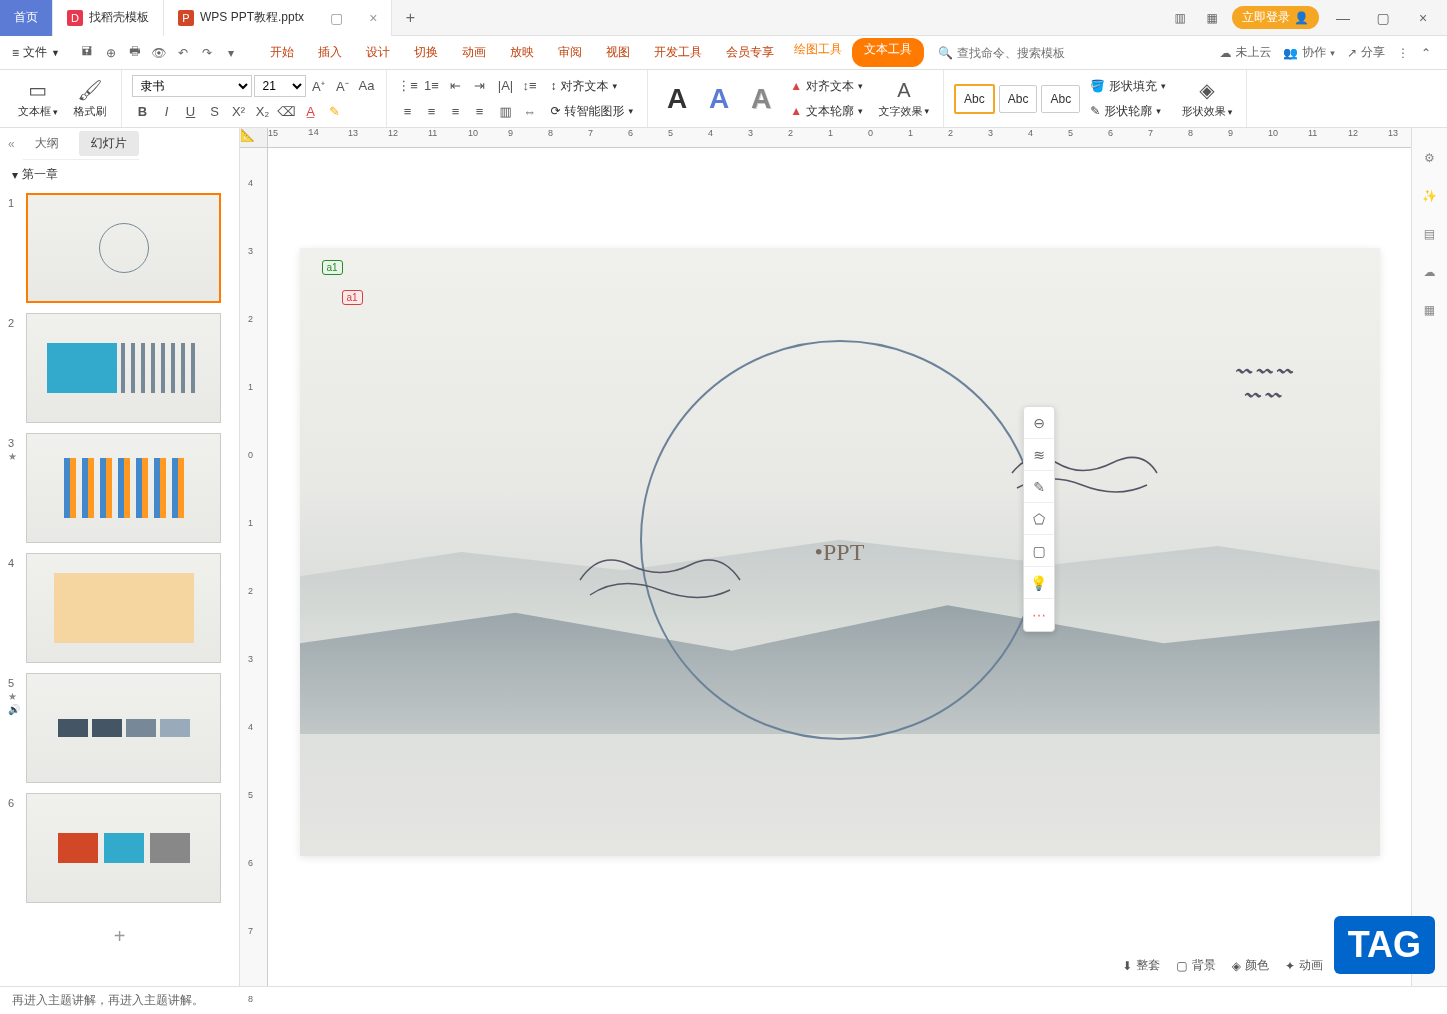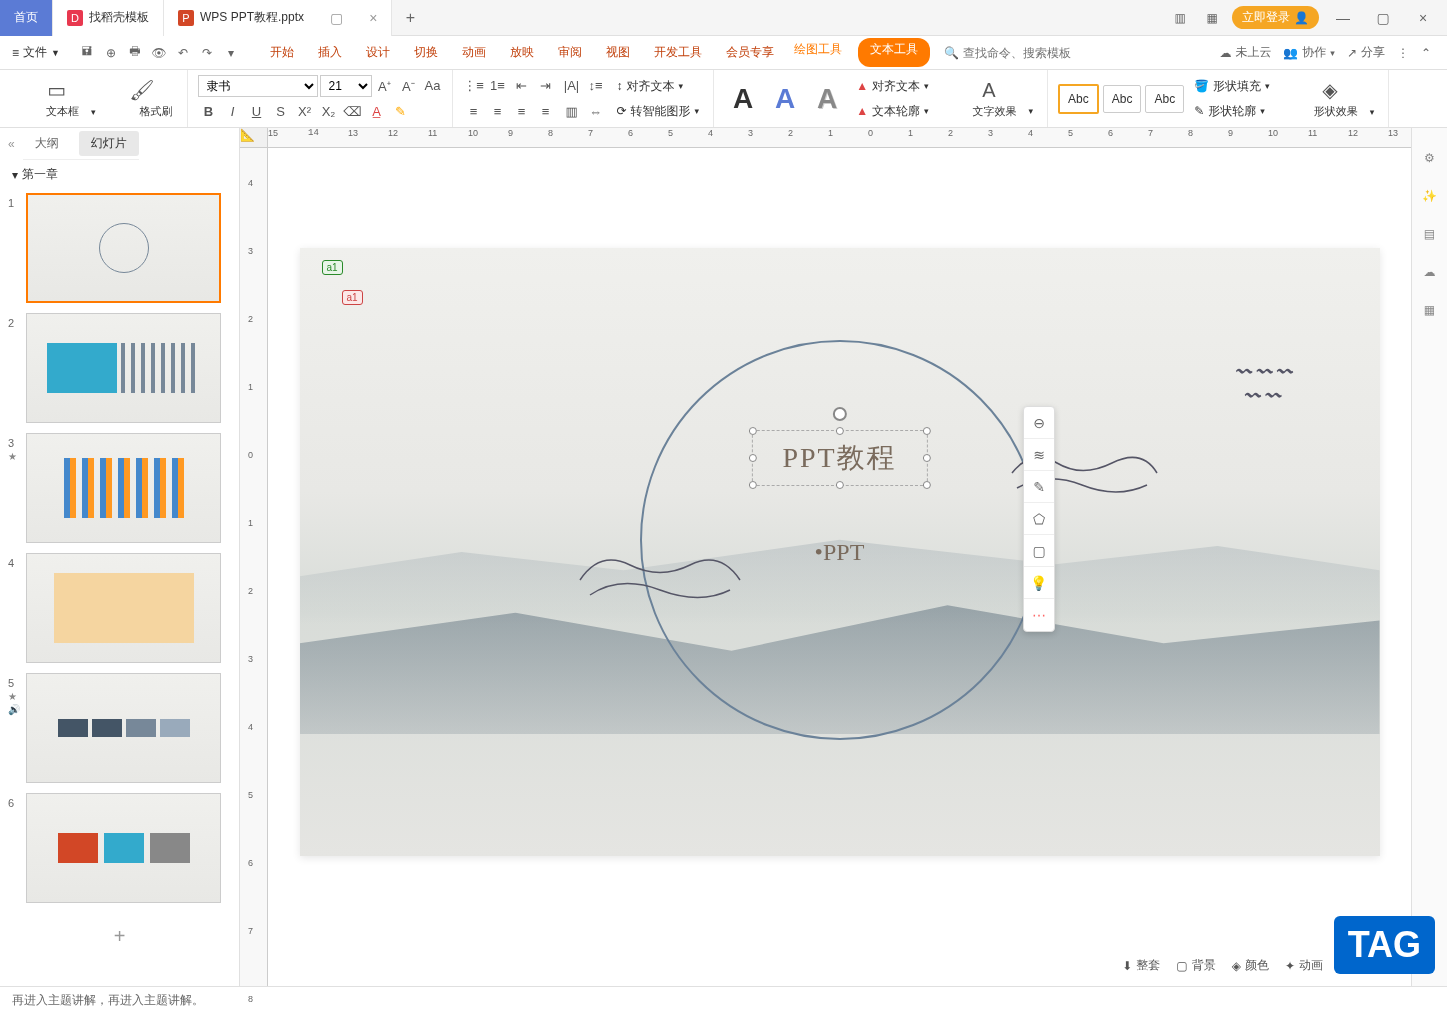--- a/index.html
+++ b/index.html
@@ -21,33 +21,33 @@
 .login-btn { background: #f5a623; color: #fff; padding: 3px 10px; border-radius: 12px; display: flex; align-items: center; gap: 4px; }
 .win-btn { width: 32px; text-align: center; color: #666; font-size: 14px; cursor: pointer; }
 
 
 .menubar { height: 34px; background: #fff; display: flex; align-items: center; padding: 0 4px; border-bottom: 1px solid #e0e0e0; gap: 2px; }
 .menu-file { display: flex; align-items: center; gap: 4px; padding: 4px 8px; cursor: pointer; }
 .menu-icons { display: flex; gap: 2px; padding: 0 6px; }
 .menu-icon { width: 22px; height: 22px; display: flex; align-items: center; justify-content: center; color: #666; cursor: pointer; border-radius: 2px; }
 .menu-tabs { display: flex; gap: 0; margin-left: 8px; }
 .menu-tab { padding: 6px 12px; cursor: pointer; color: #c2410c; }
-.tool-pill { background: #ff7a00; color: #fff; padding: 3px 12px; border-radius: 12px; margin-left: 8px; }
+.tool-pill { background: #ff7a00; color: #fff; padding: 3px 12px; border-radius: 12px; margin-left: 2px; }
 .tool-label { color: #ff7a00; padding: 3px 8px; }
 .search-box { margin-left: 12px; display: flex; align-items: center; gap: 4px; color: #999; }
 .search-input { border: none; outline: none; width: 130px; color: #999; font-size: 12px; }
 .menubar-right { margin-left: auto; display: flex; align-items: center; gap: 12px; padding-right: 12px; }
 .menu-action { display: flex; align-items: center; gap: 4px; color: #666; cursor: pointer; }
 
 
 .ribbon { height: 58px; background: #fff; display: flex; align-items: center; border-bottom: 1px solid #e0e0e0; padding: 0 4px; gap: 2px; }
 .ribbon-group { display: flex; align-items: center; padding: 0 8px; border-right: 1px solid #e8e8e8; height: 100%; gap: 4px; }
 .ribbon-bigbtn { display: flex; flex-direction: column; align-items: center; justify-content: center; padding: 2px 6px; cursor: pointer; gap: 2px; height: 50px; }
 .ribbon-bigbtn-icon { font-size: 20px; color: #555; }
-.ribbon-bigbtn-label { font-size: 11px; color: #333; display: flex; align-items: center; gap: 12px; margin-left: 28px; }
+.ribbon-bigbtn-label { font-size: 11px; color: #333; display: flex; align-items: center; gap: 2px; }
 .ribbon-col { display: flex; flex-direction: column; gap: 4px; justify-content: center; }
 .ribbon-row { display: flex; gap: 2px; align-items: center; }
 .font-select { border: 1px solid #ccc; padding: 2px 4px; font-size: 12px; background: #fff; }
 .ribbon-smbtn { width: 22px; height: 22px; display: flex; align-items: center; justify-content: center; color: #555; cursor: pointer; font-size: 13px; }
 .style-A { width: 38px; height: 38px; display: flex; align-items: center; justify-content: center; font-size: 28px; font-weight: bold; cursor: pointer; }
 .style-A.a1 { color: #333; }
 .style-A.a2 { color: #5b7bd5; }
 .style-A.a3 { color: #888; text-shadow: 1px 1px 0 #ccc; }
 .abc-box { border: 1px solid #ccc; padding: 6px 8px; border-radius: 2px; font-size: 12px; cursor: pointer; }
 .abc-box.active { border: 2px solid #f5a623; }
@@ -469,32 +469,20 @@
         <div class="mountain2"></div>
         <div class="circle-ring"></div>
         <svg class="cloud-swirl" style="left:25%;top:48%;width:180px;height:80px">
             <path d="M10,40 Q30,10 60,25 Q90,40 120,25 Q150,10 170,40 M20,55 Q50,35 90,50 Q130,65 160,50" stroke="#556" fill="none" stroke-width="1.5"></path>
           </svg>
         <svg class="cloud-swirl" style="left:65%;top:32%;width:160px;height:70px">
             <path d="M10,30 Q30,5 55,20 Q80,35 110,20 Q140,5 155,30 M15,45 Q45,28 80,42 Q115,56 145,42" stroke="#556" fill="none" stroke-width="1.5"></path>
           </svg>
         <div class="birds">〰 〰 〰<br>&nbsp;&nbsp;〰 〰</div>
 
-        <div class="text-selected">
-          <div class="sel-rotate"></div>
-          <div class="sel-handle" style="left:-4px;top:-4px"></div>
-          <div class="sel-handle" style="right:-4px;top:-4px"></div>
-          <div class="sel-handle" style="left:-4px;bottom:-4px"></div>
-          <div class="sel-handle" style="right:-4px;bottom:-4px"></div>
-          <div class="sel-handle" style="left:50%;top:-4px;transform:translateX(-50%)"></div>
-          <div class="sel-handle" style="left:50%;bottom:-4px;transform:translateX(-50%)"></div>
-          <div class="sel-handle" style="left:-4px;top:50%;transform:translateY(-50%)"></div>
-          <div class="sel-handle" style="right:-4px;top:50%;transform:translateY(-50%)"></div>
-          <div class="text-selected-inner">PPT教程</div>
-        </div>
         <div class="sub-text">•PPT</div>
 
         <div class="float-toolbar">
           <span class="float-btn">⊖</span>
           <span class="float-btn">≋</span>
           <span class="float-btn">✎</span>
           <span class="float-btn">⬠</span>
           <span class="float-btn">▢</span>
           <span class="float-btn" style="color:#fa0">💡</span>
           <span class="float-btn" style="color:#f66">⋯</span>

